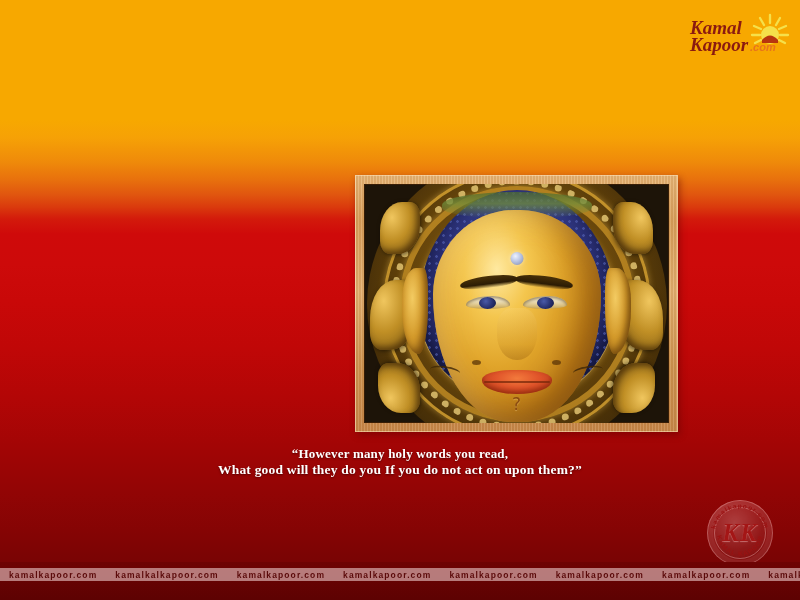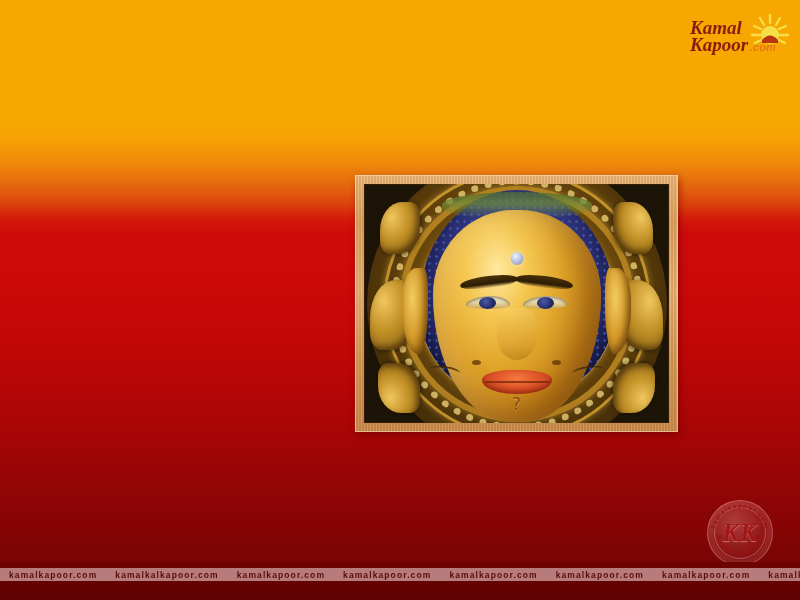--- a/index.html
+++ b/index.html
@@ -341,20 +341,22 @@
         <div class="mustache r"></div>
         <div class="lips"></div>
         <div class="lip-line"></div>
         <div class="chin-mark">?</div>
       </div>
 
     </div>
   </div>
 
   <div id="quote">
+    <span class="q-line l1">“However many holy words you read,</span>
+    <span class="q-line l3">What good will they do you If you do not act on upon them?”</span>
   </div>
 
   <div id="kk-seal">
     <div class="seal-ring"></div>
     <svg width="66" height="66" viewBox="0 0 66 66">
       <defs>
         <path id="arcTop" d="M 8,33 A 25,25 0 0 1 58,33" fill="none"></path>
         <path id="arcBot" d="M 10,33 A 23,23 0 0 0 56,33" fill="none"></path>
       </defs>
       <text class="arc-text">

